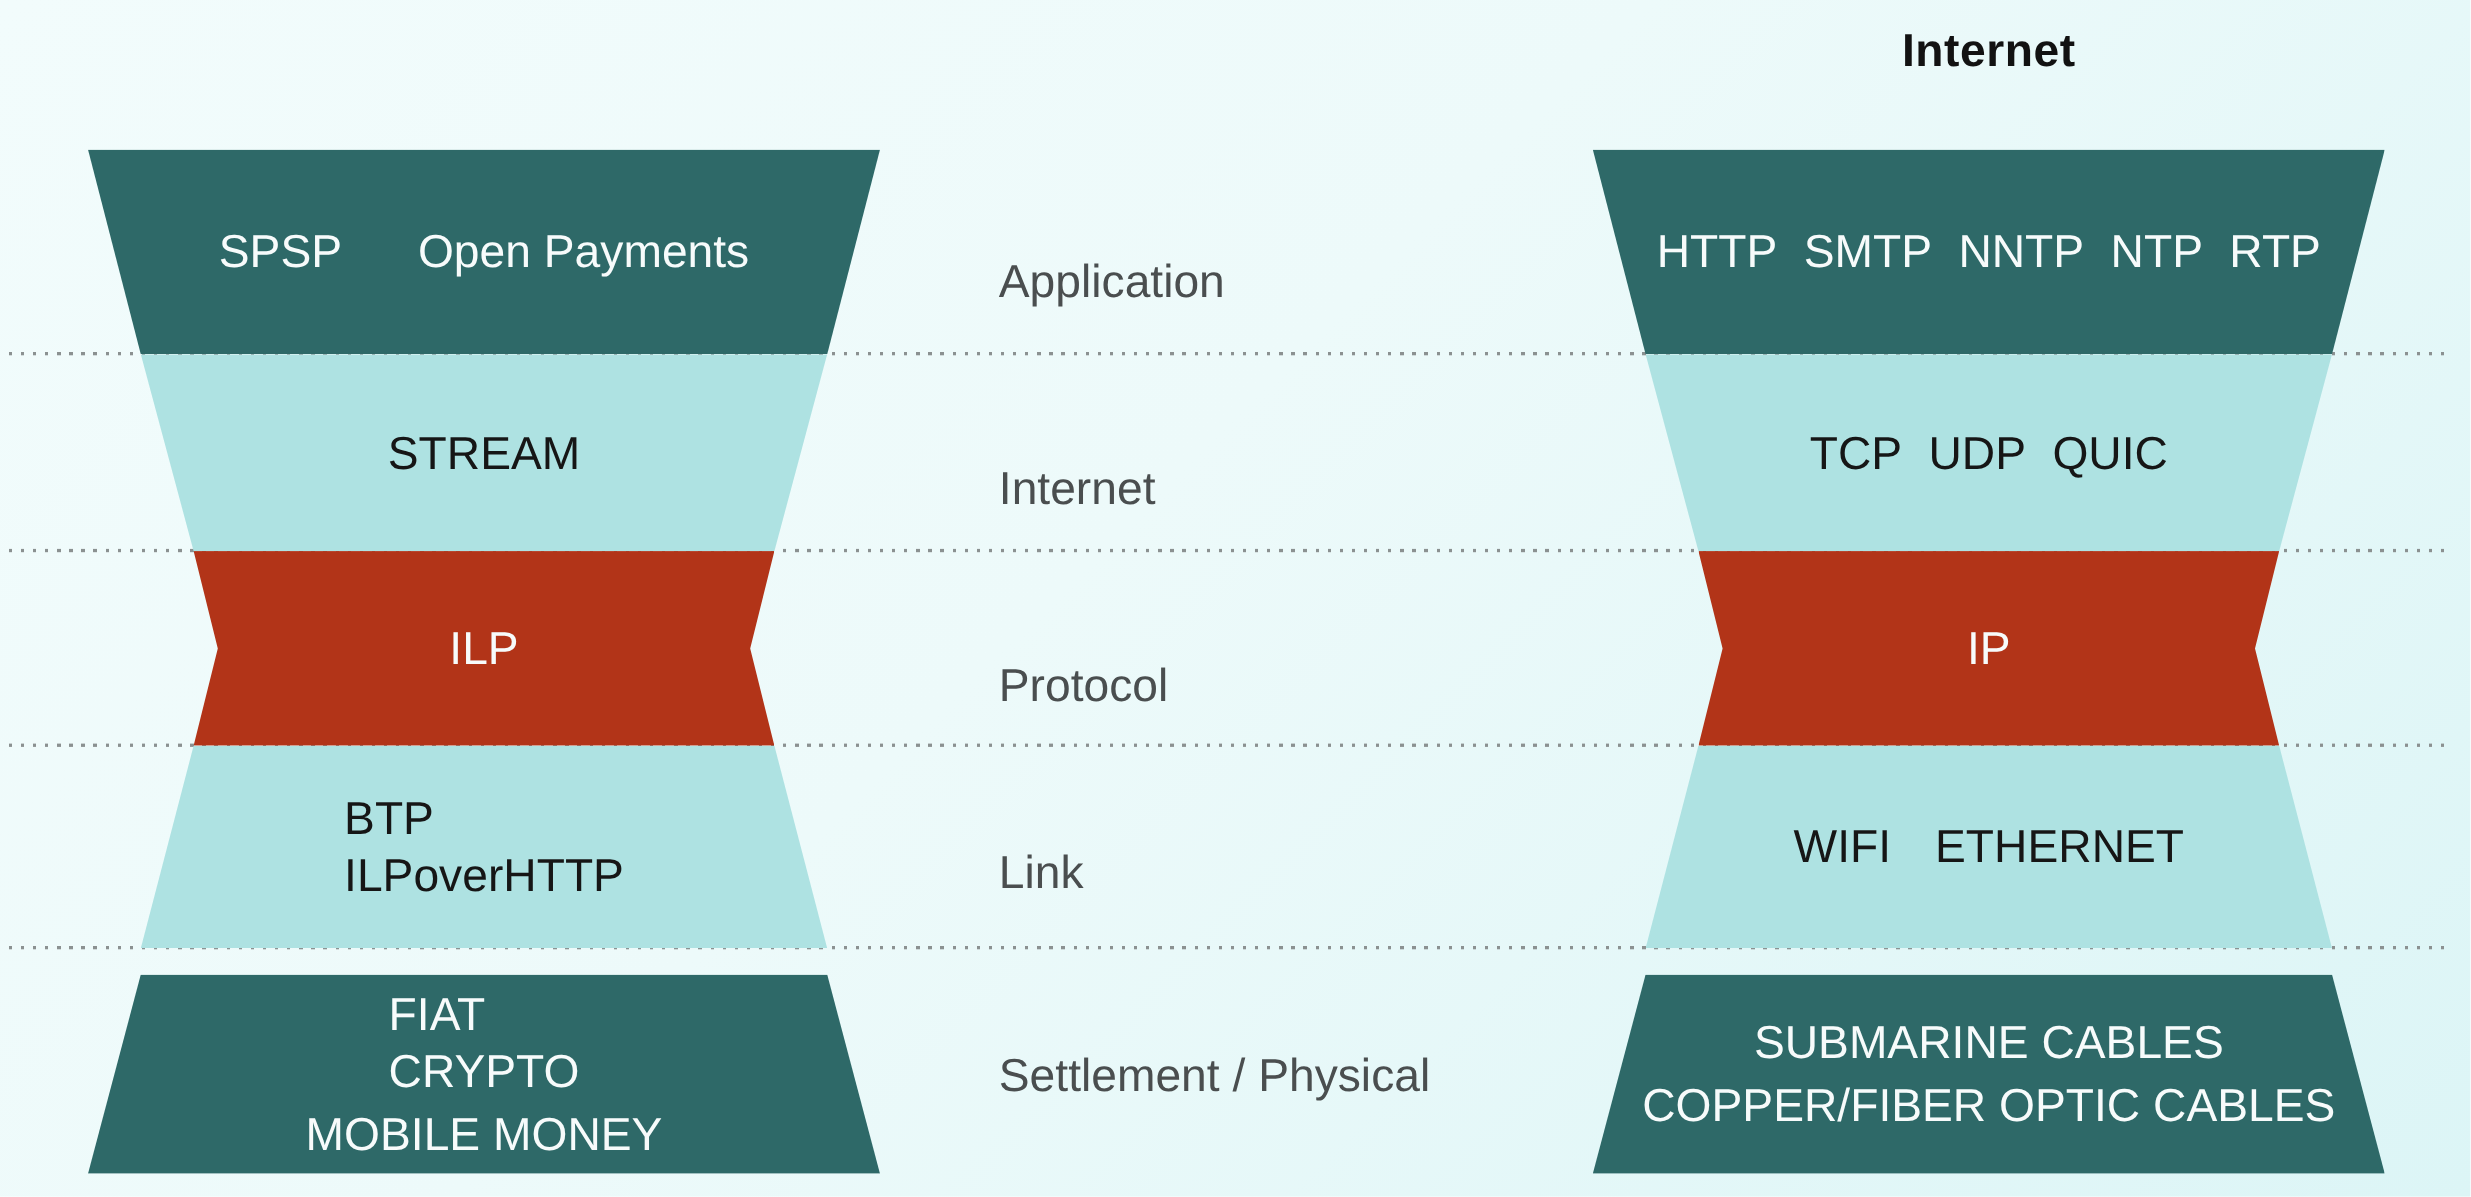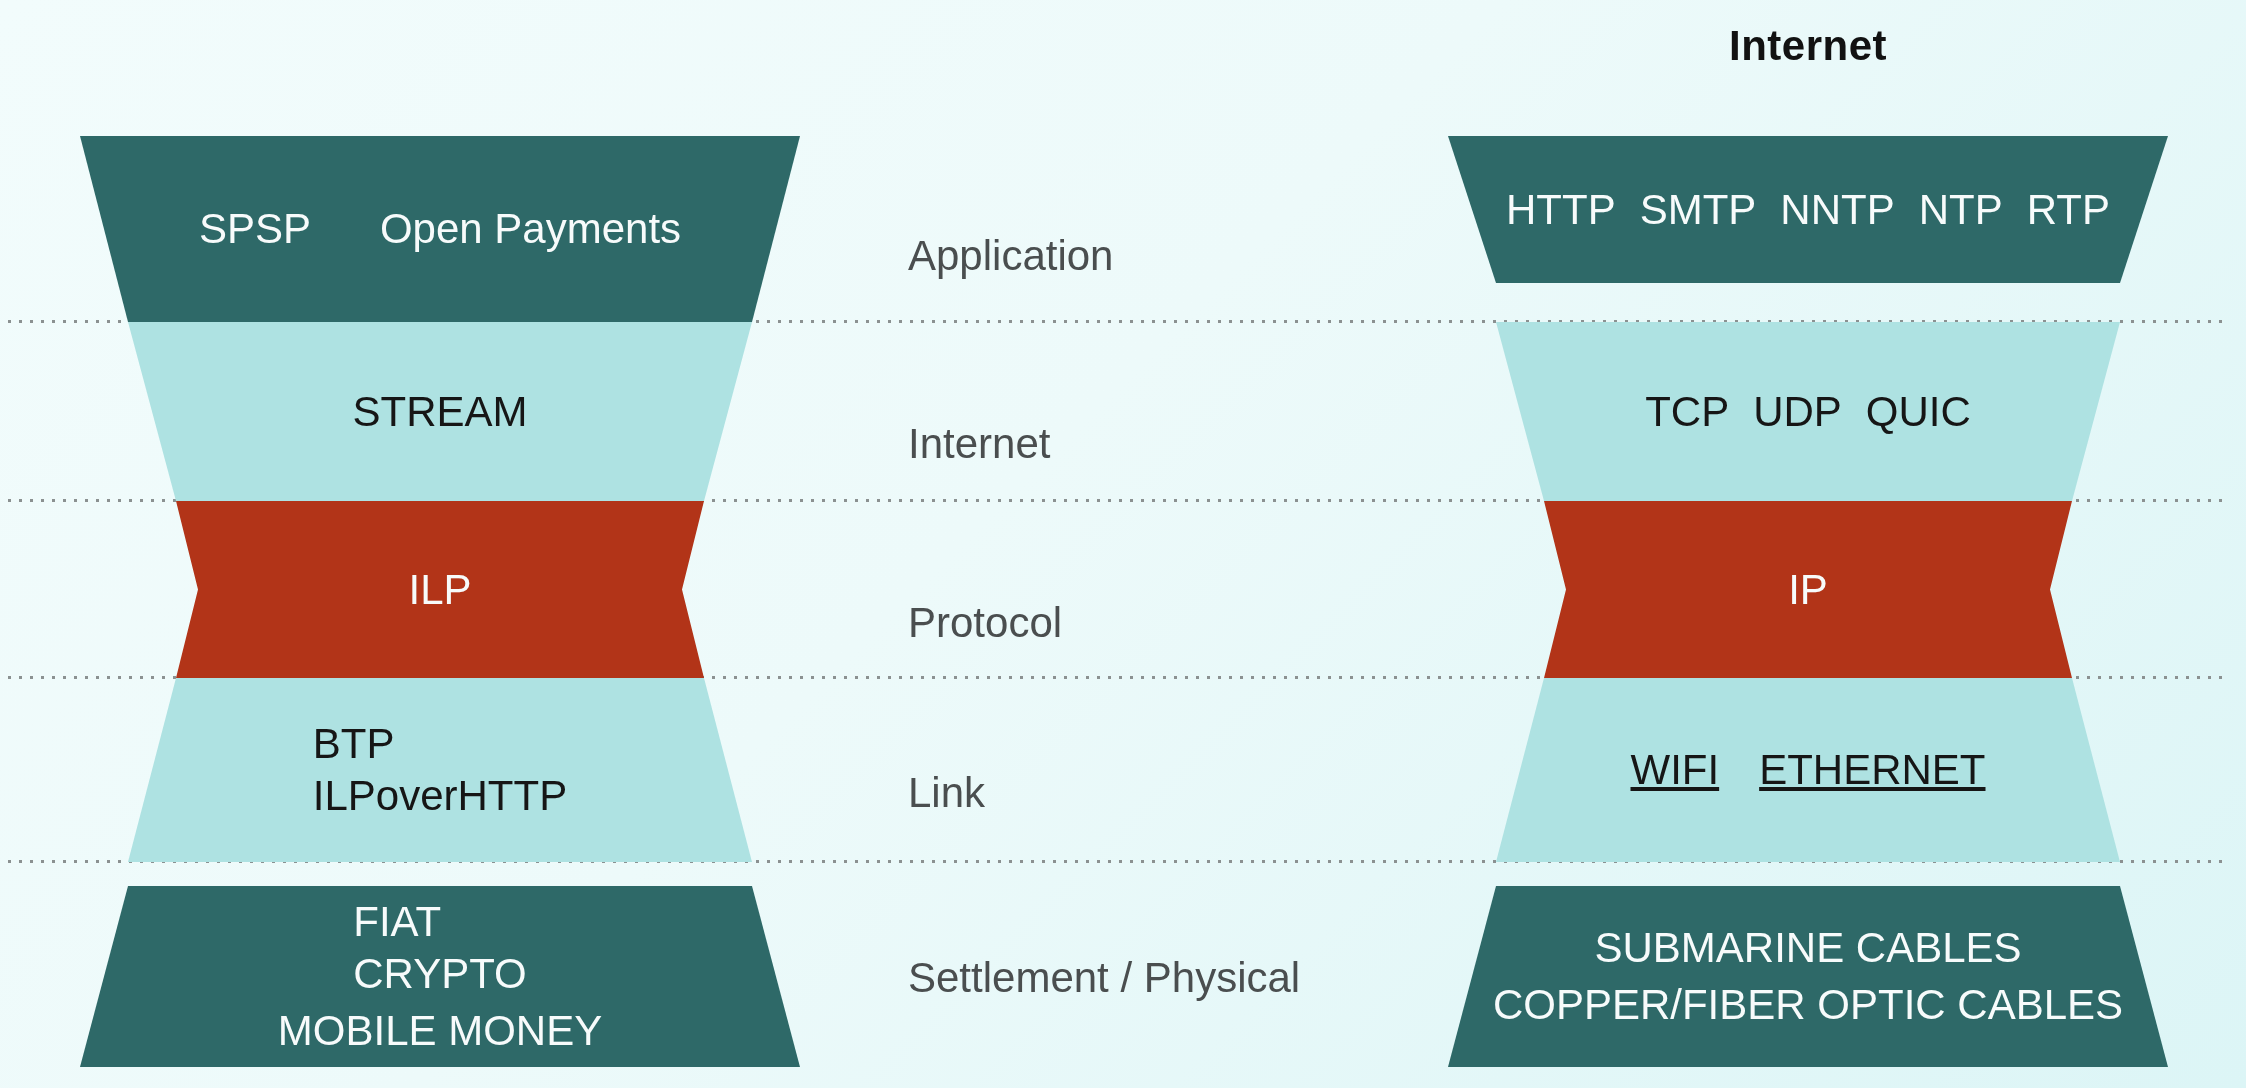--- a/index.html
+++ b/index.html
@@ -37,21 +37,21 @@
     display: flex;
     flex-direction: column;
     justify-content: center;
     align-items: center;
     font-size: 42px;
     line-height: 1;
   }
   .band .row { display: flex; justify-content: center; gap: 24px; white-space: nowrap; }
   .band .row + .row { margin-top: 15px; }
   .gap-xl { gap: 69px !important; }
-  .gap-lg { gap: 40px !important; text-decoration: underline; }
+  .gap-lg { gap: 40px !important; }
   .gap-md { gap: 10px !important; flex-direction: column; }
 
   .dark  { background: var(--dark-teal);  color: var(--text-light); }
   .light { background: var(--light-teal); color: var(--text-dark); }
   .red   { background: var(--red);        color: var(--text-light); }
 
   .layer-label {
     position: absolute;
     left: 908px;
     font-size: 42px;
@@ -108,21 +108,21 @@
   <div class="band dark" style="left:80px;top:886px;width:720px;height:181px;clip-path:polygon(48px 0,calc(100% - 48px) 0,100% 100%,0 100%)">
     <div class="row gap-md">
       <span>FIAT</span>
       <span>CRYPTO</span>
     </div>
     <div class="row">
       <span>MOBILE MONEY</span>
     </div>
   </div>
 
-  <div class="band dark" style="left:1448px;top:136px;width:720px;height:147px;clip-path:polygon(0 0,100% 0,calc(100% - 48px) 100%,48px 100%)">
+  <div class="band dark" style="left:1448px;top:136px;width:720px;height:186px;clip-path:polygon(0 0,100% 0,calc(100% - 48px) 100%,48px 100%)">
     <div class="row">
       <span>HTTP</span>
       <span>SMTP</span>
       <span>NNTP</span>
       <span>NTP</span>
       <span>RTP</span>
     </div>
   </div>
 
   <div class="band light" style="left:1496px;top:322px;width:624px;height:179px;clip-path:polygon(0 0,100% 0,calc(100% - 48px) 100%,48px 100%)">

